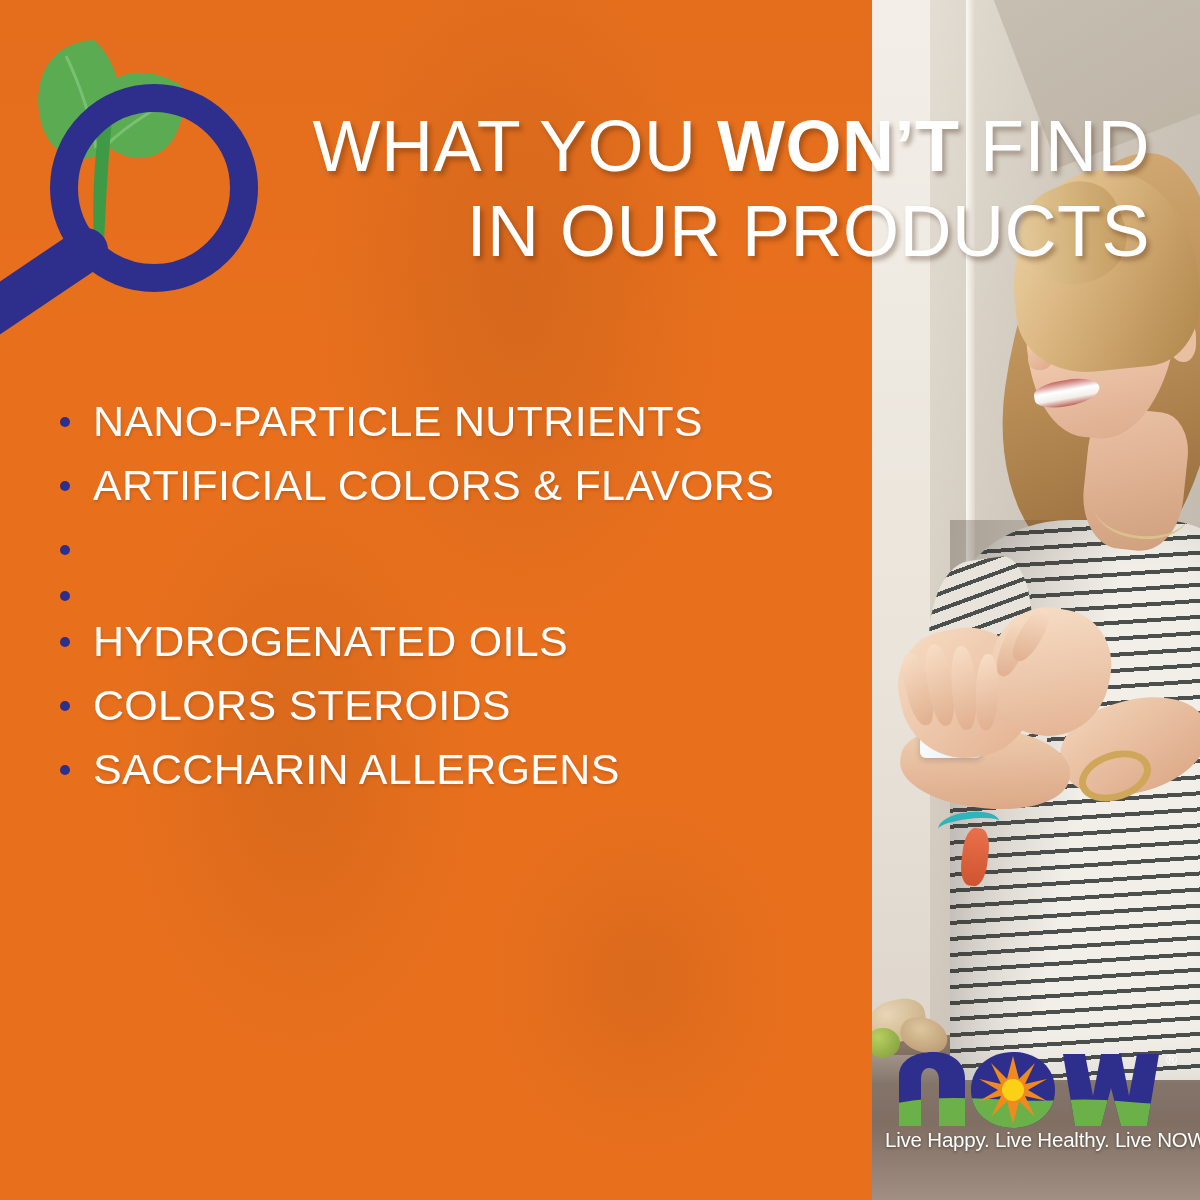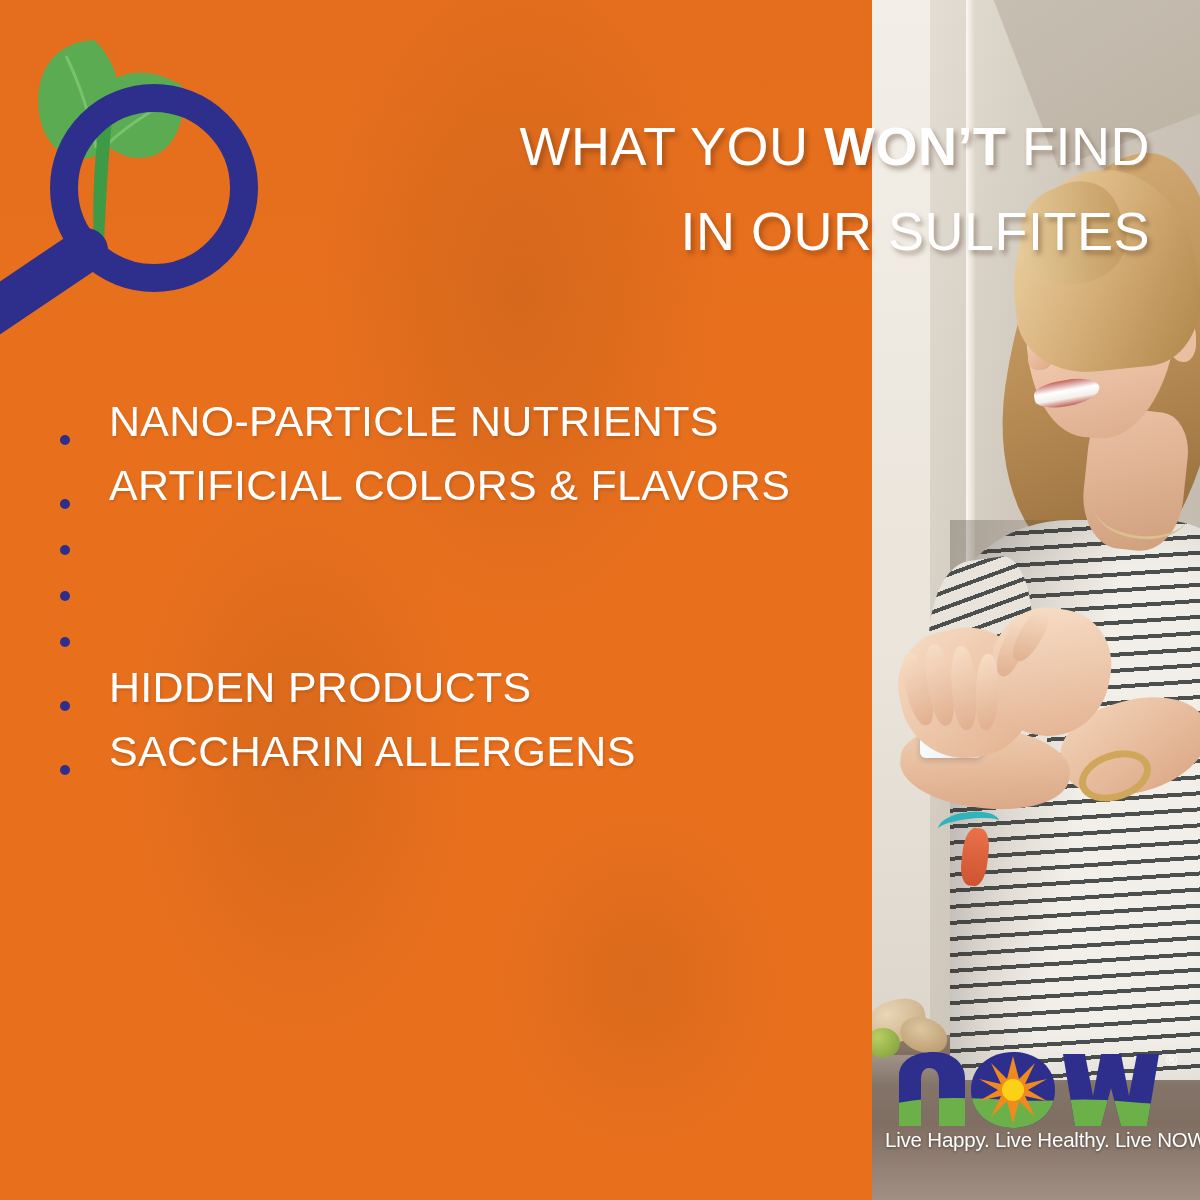--- a/index.html
+++ b/index.html
@@ -332,41 +332,40 @@
   }
 
   
   .heading {
     position: absolute;
     left: 0; top: 104px;
     width: 1150px;
     text-align: right;
     padding-right: 22px;
     color: #ffffff;
-    font-size: 54px;
+    font-size: 72px;
     line-height: 85px;
     letter-spacing: 0.5px;
     font-weight: 400;
     text-shadow: 3px 4px 5px rgba(60,25,5,.35);
     white-space: nowrap;
   }
   .heading .hl { font-weight: 700; }
   .heading-l2 { display: block; }
 
   
   .list {
     position: absolute;
     left: 60px; top: 398px;
     width: 810px;
   }
   .item {
     display: flex;
-    align-items: flex-end;
+    align-items: flex-start;
     margin-bottom: 17px;
-    gap: 16px;
   }
   .dot {
     flex: 0 0 auto;
     width: 10px;
     height: 10px;
     border-radius: 50%;
     background: #2e2e8c;
     margin-top: 19px;
     margin-right: 23px;
   }
@@ -471,44 +470,45 @@
         <path d="M192 80 C166 94 136 114 120 132" stroke="#79c070" stroke-width="3" fill="none"></path>
         <path d="M118 100 C112 140 110 190 112 224 L122 224 C124 186 126 140 130 102 Z" fill="#3f9a46"></path>
       </g>
       <circle cx="172" cy="170" r="90" fill="none" stroke="#2e2e8c" stroke-width="28"></circle>
       <path d="M104 232 L6 298" stroke="#2e2e8c" stroke-width="44" stroke-linecap="round"></path>
     </svg>
   </div>
 
   <div class="heading">
     <span>WHAT YOU </span><span class="hl">WON’T</span><span> FIND</span>
-    <span class="heading-l2">IN OUR SULFITES</span>
+    <span class="heading-l2">IN OUR PRODUCTS</span>
   </div>
 
   <div class="list">
     <div class="item">
       <span class="dot"></span>
       <span class="item-text">NANO-PARTICLE NUTRIENTS</span>
     </div>
     <div class="item">
       <span class="dot"></span>
       <span class="item-text">ARTIFICIAL COLORS &amp; FLAVORS</span>
     </div>
     <div class="item">
       <span class="dot"></span>
     </div>
     <div class="item">
       <span class="dot"></span>
     </div>
     <div class="item">
       <span class="dot"></span>
-    </div>
-    <div class="item">
-      <span class="dot"></span>
-      <span class="item-text">HIDDEN PRODUCTS</span>
+      <span class="item-text">HYDROGENATED OILS</span>
+    </div>
+    <div class="item">
+      <span class="dot"></span>
+      <span class="item-text">COLORS STEROIDS</span>
     </div>
     <div class="item">
       <span class="dot"></span>
       <span class="item-text">SACCHARIN ALLERGENS</span>
     </div>
   </div>
 
   <div class="logo">
     <svg width="300" height="120" viewBox="0 0 300 120">
 

